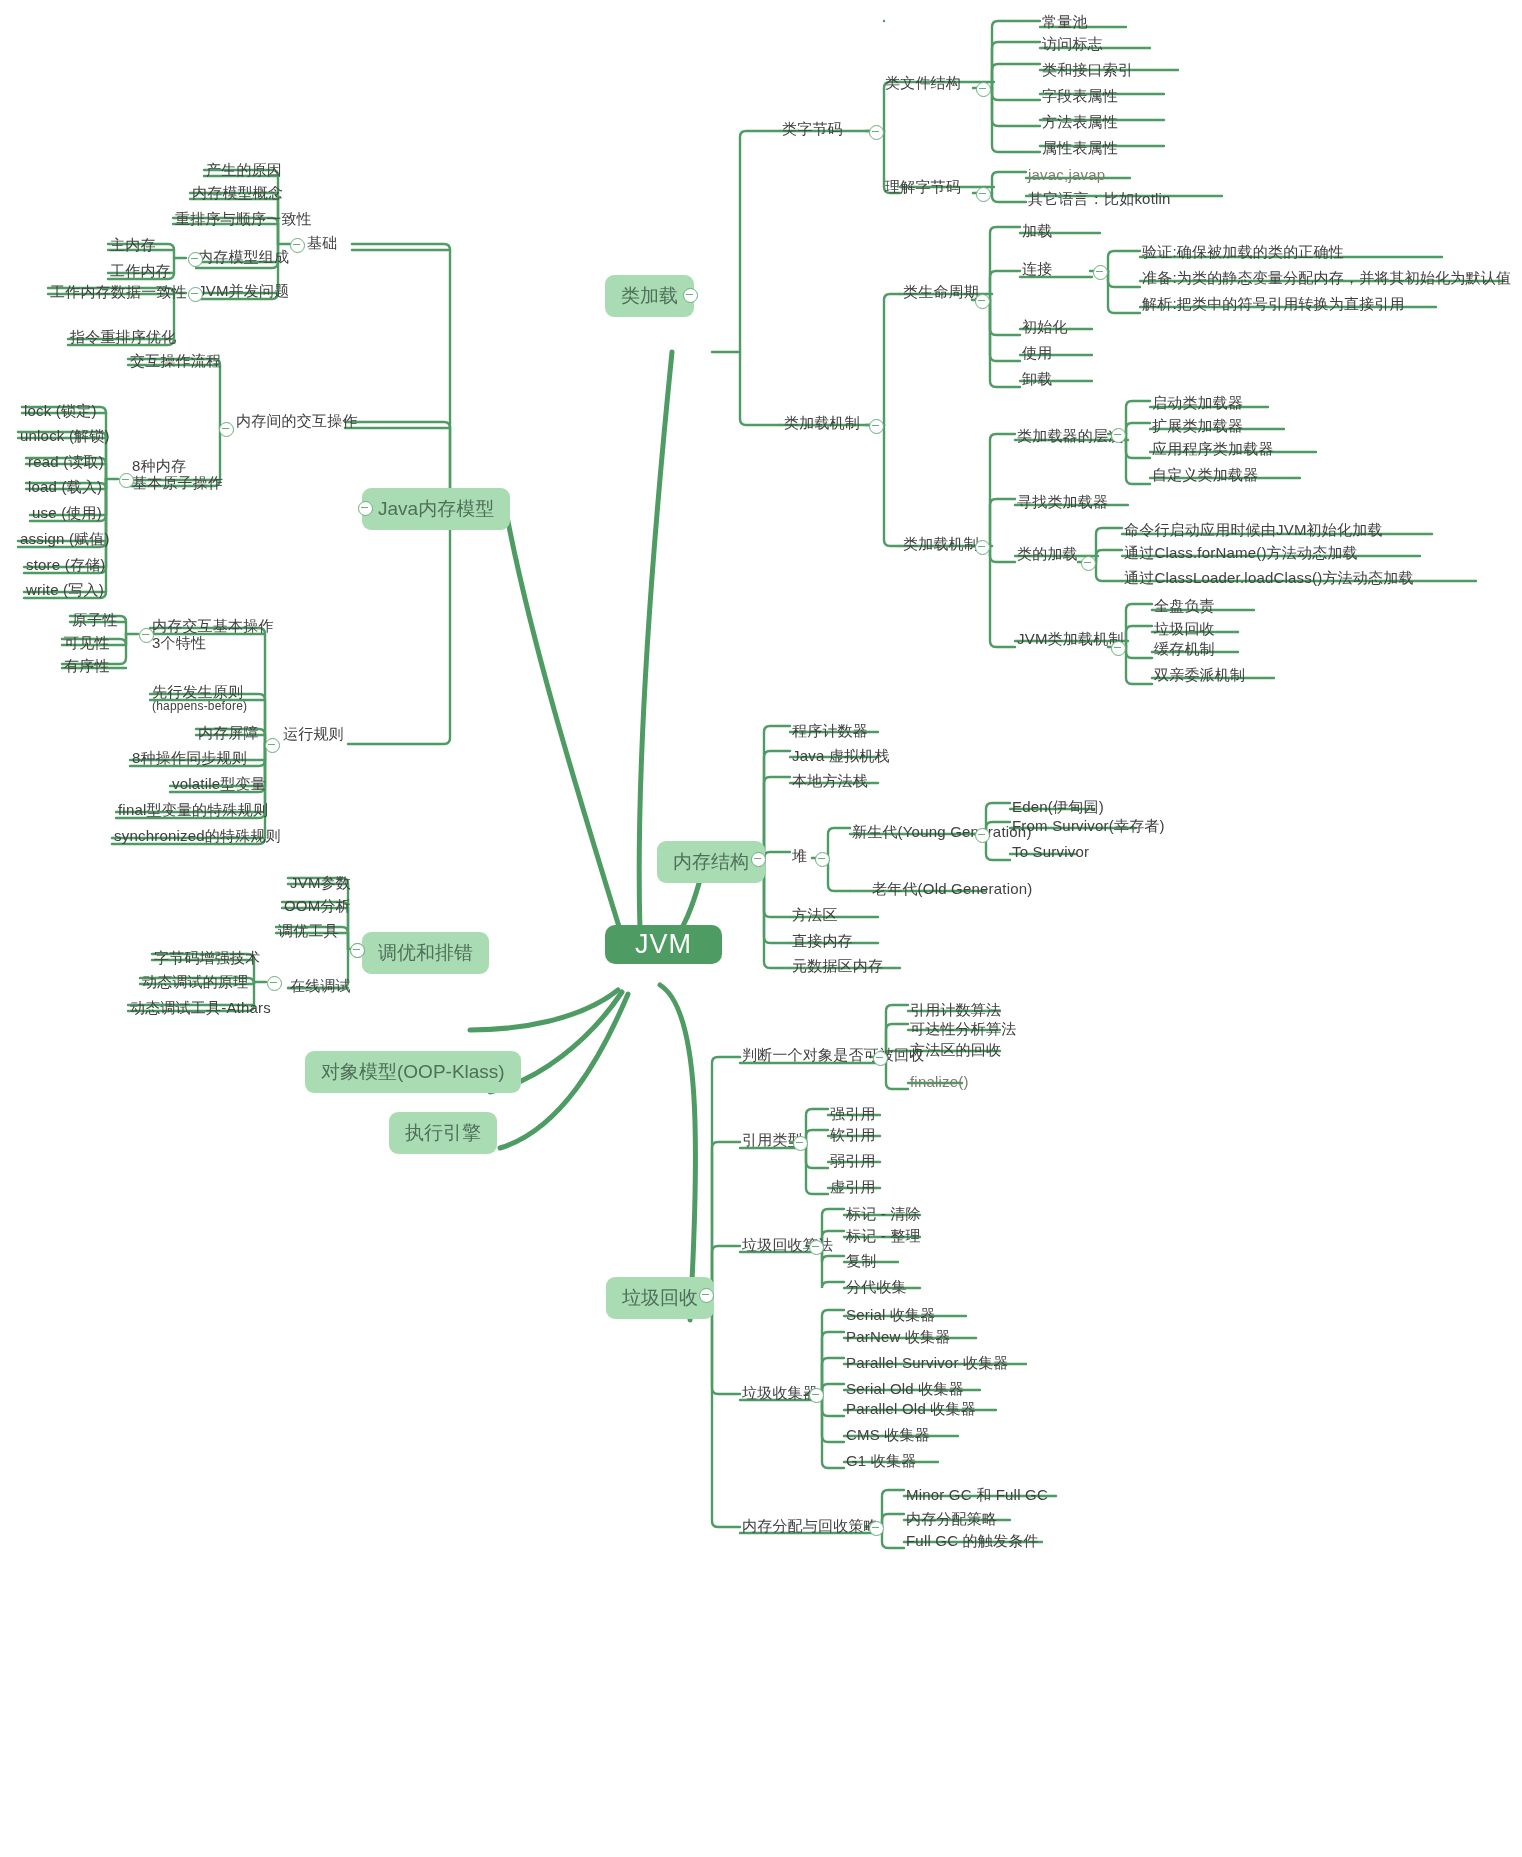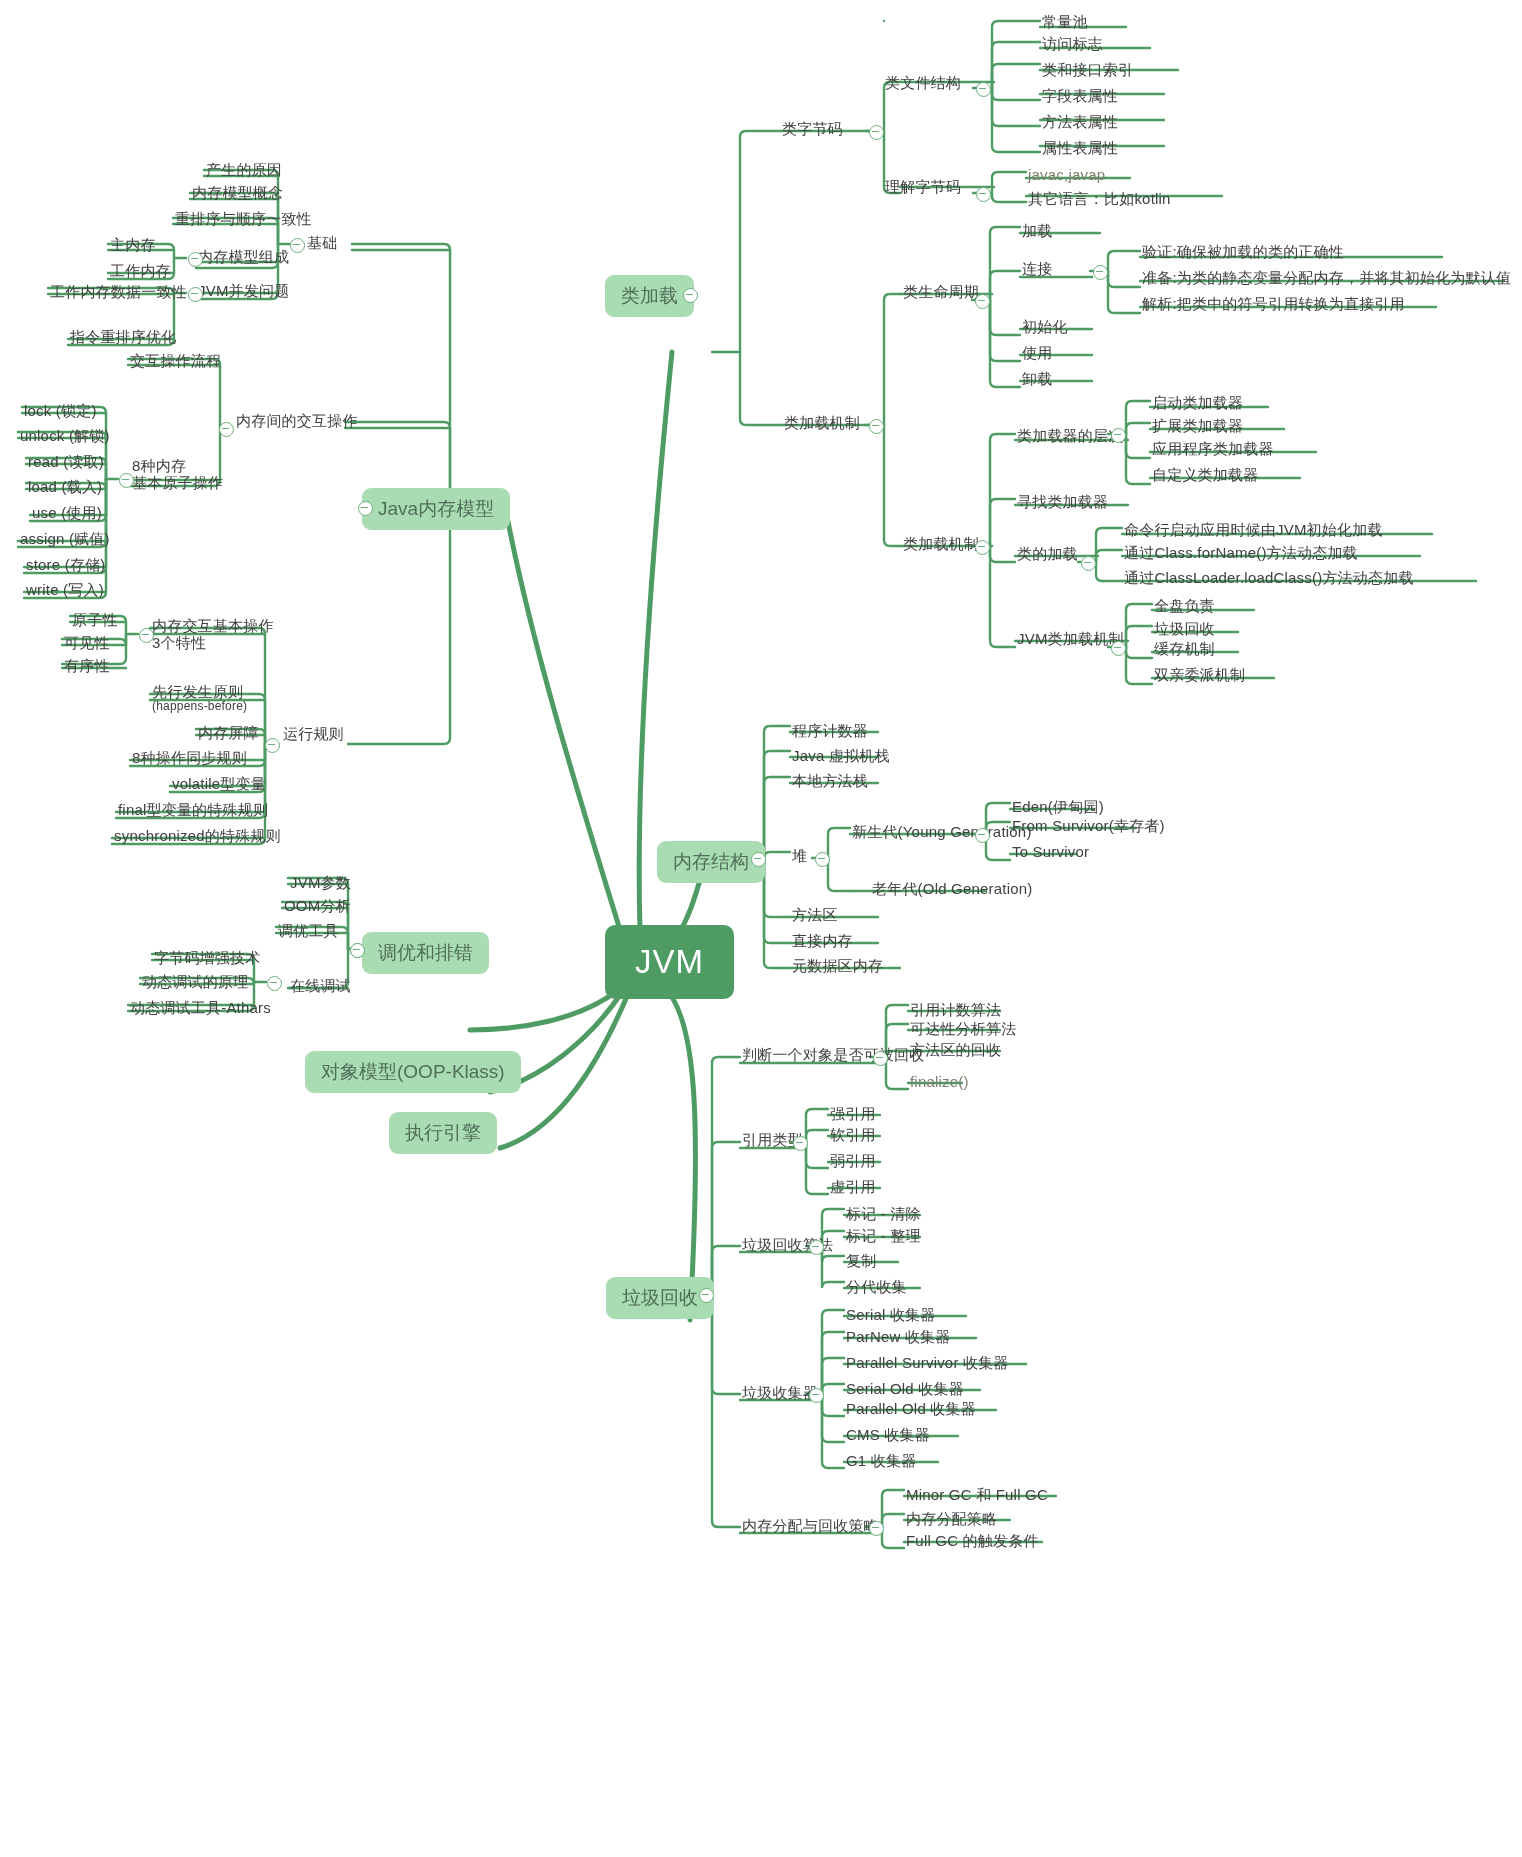--- a/index.html
+++ b/index.html
@@ -8,21 +8,21 @@
   #canvas{position:absolute;left:0;top:0;width:1522px;height:1857px;}
   svg.links{position:absolute;left:0;top:0;width:1522px;height:1857px;pointer-events:none;}
 
   .node{position:absolute;white-space:nowrap;color:#404040;font-size:15px;line-height:1.25;
         letter-spacing:.2px;}
   .node.two{line-height:1.15;}
   .node.lat{color:#7d7d6e;}
 
   
   .root{position:absolute;background:#4e9c63;color:#fff;border-radius:10px;
-        font-size:33px;padding:18px 30px;letter-spacing:1px;}
+        font-size:27px;padding:4px 30px;letter-spacing:1px;}
 
   
   .pill{position:absolute;background:#aadcb4;color:#4f6f59;border-radius:9px;
         padding:8px 16px;font-size:19px;white-space:nowrap;}
 
   
   .tog{position:absolute;width:13px;height:13px;border:1px solid #6aae7c;border-radius:50%;
        background:#fff;}
   .tog::before{content:"";position:absolute;left:2px;top:5px;width:7px;height:1px;background:#6aae7c;}
 </style>

